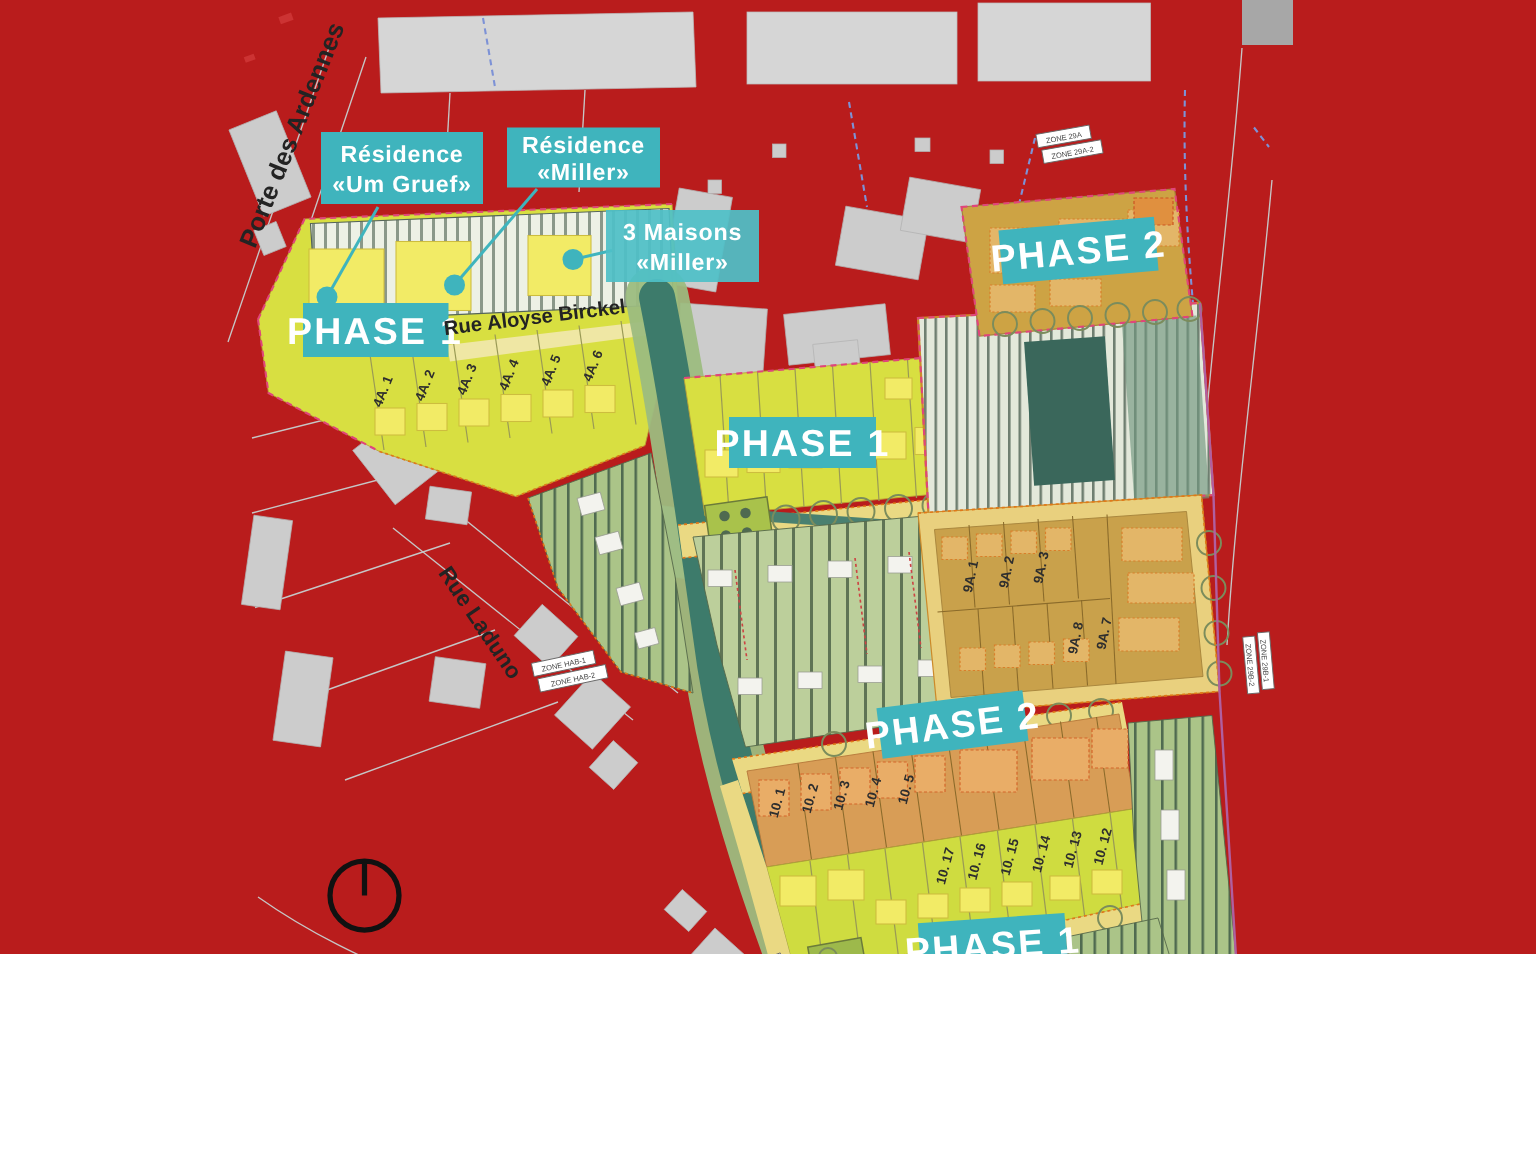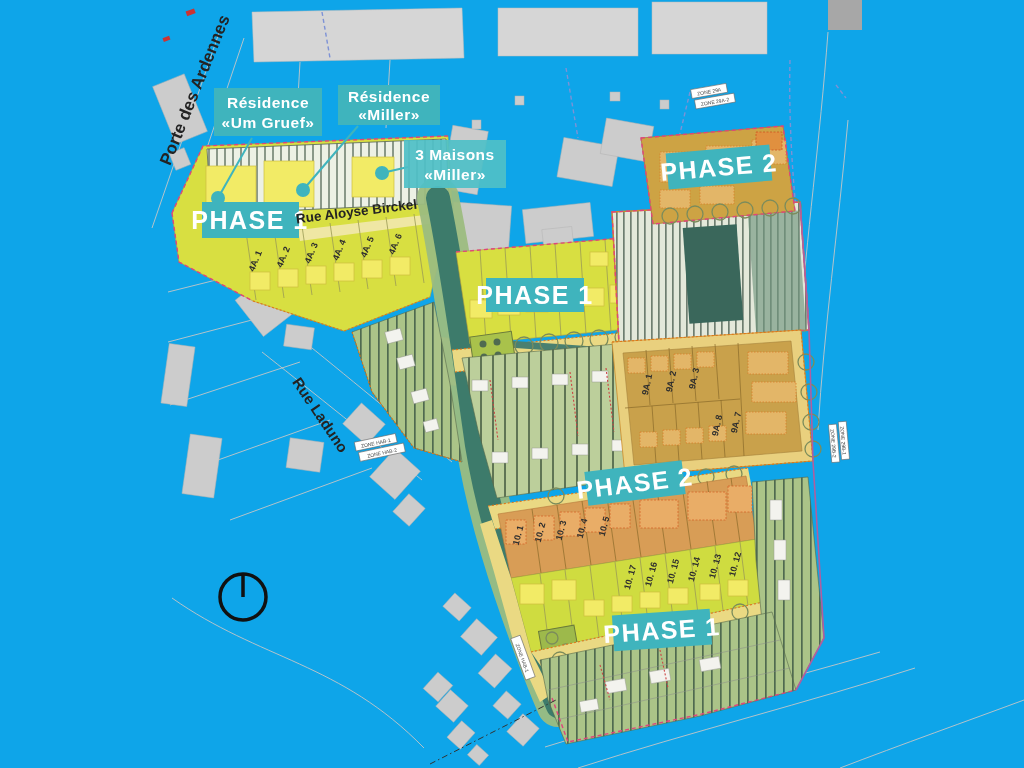--- a/index.html
+++ b/index.html
@@ -1,16 +1,16 @@
 <!DOCTYPE html>
 <html><head>
 <meta charset="utf-8">
 <style>
   html,body{margin:0;padding:0;background:#ffffff;}
-  #stage{position:relative;width:1024px;height:768px;background:#0ea5e9;overflow:hidden;}
+  #stage{position:relative;width:1024px;height:636px;background:#b91c1c;overflow:hidden;}
   svg{display:block;}
   svg text{font-family:"Liberation Sans","DejaVu Sans",sans-serif;}
   .badge-rect{fill:#3fb4bd;}
   .badge-text{fill:#ffffff;font-weight:bold;font-size:25px;letter-spacing:1.5px;}
   .box-label{fill:#ffffff;font-weight:bold;font-size:15.5px;letter-spacing:.5px;}
   .street{fill:#232323;font-weight:bold;}
   .lot{fill:#2e2e2e;font-size:9px;font-weight:bold;}
   .zone{fill:#444;font-size:5px;}
   .ctx{fill:#cccccc;stroke:#b3b3b3;stroke-width:.5;}
   .ctx2{fill:#d6d6d6;stroke:#bcbcbc;stroke-width:.5;}

